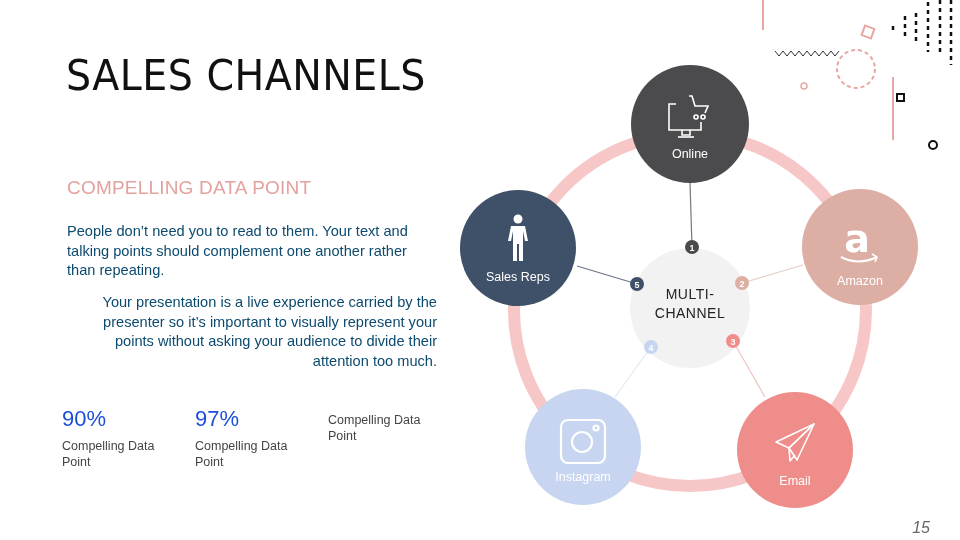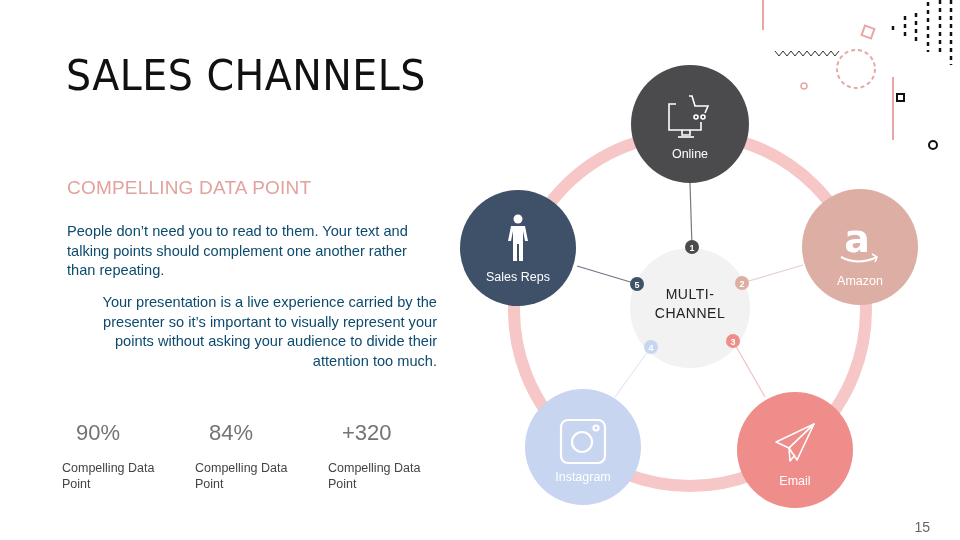--- a/index.html
+++ b/index.html
@@ -3,46 +3,45 @@
 <meta charset="utf-8">
 <style>
   html,body{margin:0;padding:0;}
   body{width:960px;height:540px;background:#ffffff;position:relative;overflow:hidden;font-family:"Liberation Sans","DejaVu Sans",sans-serif;}
   .title{position:absolute;left:66px;top:50px;font-size:43px;letter-spacing:0.5px;color:#111;font-family:"DejaVu Sans",sans-serif;font-weight:normal;margin:0;transform:scaleX(0.92);transform-origin:left top;}
   .subtitle{position:absolute;left:67px;top:177px;font-size:19px;color:#e3a29d;margin:0;font-weight:normal;letter-spacing:0.2px;}
   .para{position:absolute;left:67px;width:370px;font-size:14.6px;line-height:19.5px;color:#0c4a6e;margin:0;}
   .p1{top:222px;}
   .p2{top:293px;text-align:right;}
   .stat{position:absolute;top:406px;width:120px;}
-  .stat .val{font-size:22px;color:#737373;margin:14px;line-height:26px;}
+  .stat .val{font-size:22px;color:#1d4ed8;margin:0;line-height:26px;}
   .stat .lbl{font-size:12.5px;color:#444;line-height:16px;margin-top:6px;}
-  .page-num{position:absolute;right:30px;top:519px;font-size:14px;color:#666;}
+  .page-num{position:absolute;right:30px;top:519px;font-size:16px;color:#666;font-style:italic;}
   svg.diagram{position:absolute;left:0;top:0;}
   .node-label{font-family:"Liberation Sans","DejaVu Sans",sans-serif;font-size:12.5px;fill:#ffffff;text-anchor:middle;}
   .center-label{font-family:"Liberation Sans","DejaVu Sans",sans-serif;font-size:14px;fill:#222;text-anchor:middle;letter-spacing:0.5px;}
   .badge-text{font-family:"Liberation Sans","DejaVu Sans",sans-serif;font-size:9px;font-weight:bold;fill:#fff;text-anchor:middle;}
 </style>
 </head>
 <body>
 
 <h1 class="title">SALES CHANNELS</h1>
 <h2 class="subtitle">COMPELLING DATA POINT</h2>
 <p class="para p1">People don’t need you to read to them. Your text and talking points should complement one another rather than repeating.</p>
 <p class="para p2">Your presentation is a live experience carried by the presenter so it’s important to visually represent your points without asking your audience to divide their attention too much.</p>
 
 <div class="stat" style="left:62px;">
   <div class="val">90%</div>
   <div class="lbl" style="width:100px;">Compelling Data Point</div>
 </div>
 <div class="stat" style="left:195px;">
-  <div class="val">84%</div>
+  <div class="val">97%</div>
   <div class="lbl" style="width:100px;">Compelling Data Point</div>
 </div>
 <div class="stat" style="left:328px;">
-  <div class="val">+320</div>
   <div class="lbl" style="width:100px;">Compelling Data Point</div>
 </div>
 
 <div class="page-num">15</div>
 
 <svg class="diagram" width="960" height="540" viewBox="0 0 960 540">
 
   <g>
     <line x1="763" y1="0" x2="763" y2="30" stroke="#e8a7a3" stroke-width="2"></line>
     <rect x="863" y="27" width="10" height="10" fill="none" stroke="#e8a7a3" stroke-width="2" transform="rotate(20 868 32)"></rect>

